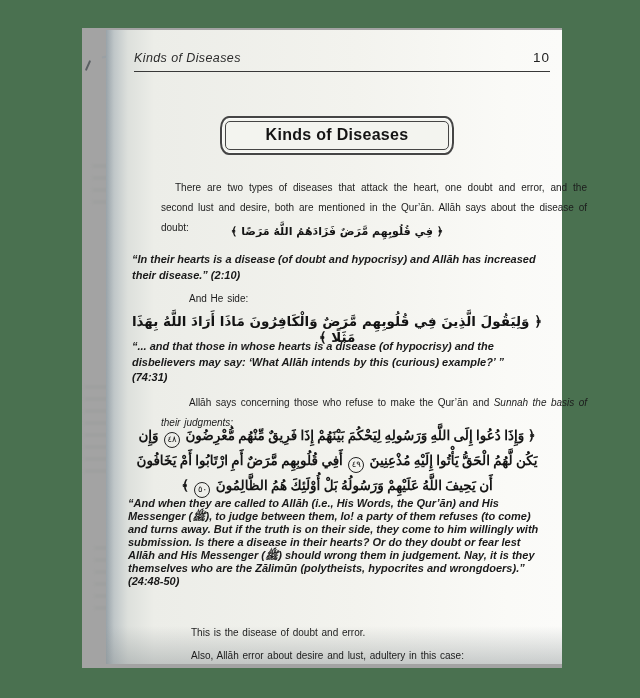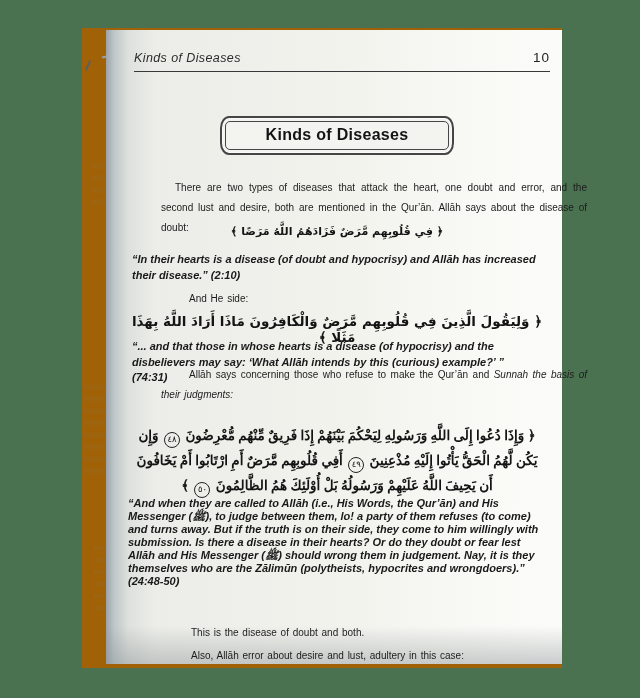--- a/index.html
+++ b/index.html
@@ -4,21 +4,21 @@
 <style>
   html,body{margin:0;padding:0;}
   body{
     width:640px;height:698px;position:relative;overflow:hidden;
     background:#4a7150;
     font-family:"Liberation Sans",sans-serif;
   }
   
   .photo{
     position:absolute;left:82px;top:28px;width:480px;height:640px;
-    background:#a16207;
+    background:#a3a3a3;
   }
   
   .page{
     position:absolute;left:24px;top:2px;right:0;bottom:4px;
     background:
       linear-gradient(180deg, rgba(150,158,158,0) 94%, rgba(140,148,150,.45) 100%),
       linear-gradient(90deg,#99a3a9 0px,#bfc6c8 8px,#dde0dc 22px,#ecede8 48px,#f3f3ee 55%,#fafaf7 88%,#fbfbf9 100%);
   }
   .content{position:absolute;left:18px;top:0;width:426px;height:100%;color:#1d1d1d;}
   .blk{position:absolute;left:0;width:100%;}
@@ -30,21 +30,21 @@
 
   .titlebox{top:86px;left:50%;transform:translateX(-50%);width:224px;
     border:2px solid #454545;border-radius:9px/12px;padding:3px;background:#f3f4ef;
     box-shadow:0 0 0 1px rgba(255,255,255,.6) inset;}
   .titlebox-inner{border:1.6px solid #454545;border-radius:5px;text-align:center;
     font-weight:bold;font-size:16px;letter-spacing:.3px;color:#141414;padding:4px 0 5px;}
 
   .p{font-size:10px;line-height:20px;text-align:justify;word-spacing:1px;color:#1c1c1c;margin-left:37px;}
   .p1{top:138px;text-indent:14px;}
   .ahs{top:249px;text-indent:28px;text-align:left;}
-  .p2{top:325px;text-indent:28px;}
+  .p2{top:353px;text-indent:28px;}
   .c1{top:583px;text-indent:30px;text-align:left;}
   .c2{top:606px;text-indent:30px;text-align:left;}
   .ital{font-style:italic;}
 
   .ar{direction:rtl;font-family:"DejaVu Sans",sans-serif;text-align:center;
       font-weight:bold;color:#141414;}
   .ar1{top:184px;font-size:11px;}
   .ar2{top:269px;font-size:13.5px;}
   .ar3{top:379px;font-size:13.5px;line-height:25px;padding:0 8px;box-sizing:border-box;font-family:Liberation Serif, serif;}
   .ayah{display:inline-block;width:14px;height:14px;border:1.2px solid #222;border-radius:50%;
@@ -110,19 +110,19 @@
       <p class="blk ar ar2" dir="rtl">﴿ وَلِيَقُولَ الَّذِينَ فِي قُلُوبِهِم مَّرَضٌ وَالْكَافِرُونَ مَاذَا أَرَادَ اللَّهُ بِهَذَا مَثَلًا ﴾</p>
 
       <p class="blk q q2">“... and that those in whose hearts is a disease (of hypocrisy) and the disbelievers may say: ‘What Allāh intends by this (curious) example?’ ” (74:31)</p>
 
       <p class="blk p p2"><span>Allāh says concerning those who refuse to make the Qur’ān and</span> <span class="ital">Sunnah the basis of their judgments:</span></p>
 
       <p class="blk ar ar3" dir="rtl"><span>﴿</span> <span>وَإِذَا دُعُوا إِلَى اللَّهِ وَرَسُولِهِ لِيَحْكُمَ بَيْنَهُمْ إِذَا فَرِيقٌ مِّنْهُم مُّعْرِضُونَ</span> <span class="ayah">٤٨</span> <span>وَإِن يَكُن لَّهُمُ الْحَقُّ يَأْتُوا إِلَيْهِ مُذْعِنِينَ</span> <span class="ayah">٤٩</span> <span>أَفِي قُلُوبِهِم مَّرَضٌ أَمِ ارْتَابُوا أَمْ يَخَافُونَ أَن يَحِيفَ اللَّهُ عَلَيْهِمْ وَرَسُولُهُ بَلْ أُوْلَئِكَ هُمُ الظَّالِمُونَ</span> <span class="ayah">٥٠</span> <span>﴾</span></p>
 
       <p class="blk q q3">“And when they are called to Allāh (i.e., His Words, the Qur’ān) and His Messenger (ﷺ), to judge between them, lo! a party of them refuses (to come) and turns away. But if the truth is on their side, they come to him willingly with submission. Is there a disease in their hearts? Or do they doubt or fear lest Allāh and His Messenger (ﷺ) should wrong them in judgement. Nay, it is they themselves who are the Zālimūn (polytheists, hypocrites and wrongdoers).” (24:48-50)</p>
 
-      <p class="blk p c1">This is the disease of doubt and both.</p>
+      <p class="blk p c1">This is the disease of doubt and error.</p>
 
       <p class="blk p c2">Also, Allāh error about desire and lust, adultery in this case:</p>
 
     </div>
   </div>
 </div>
 
 </body></html>

